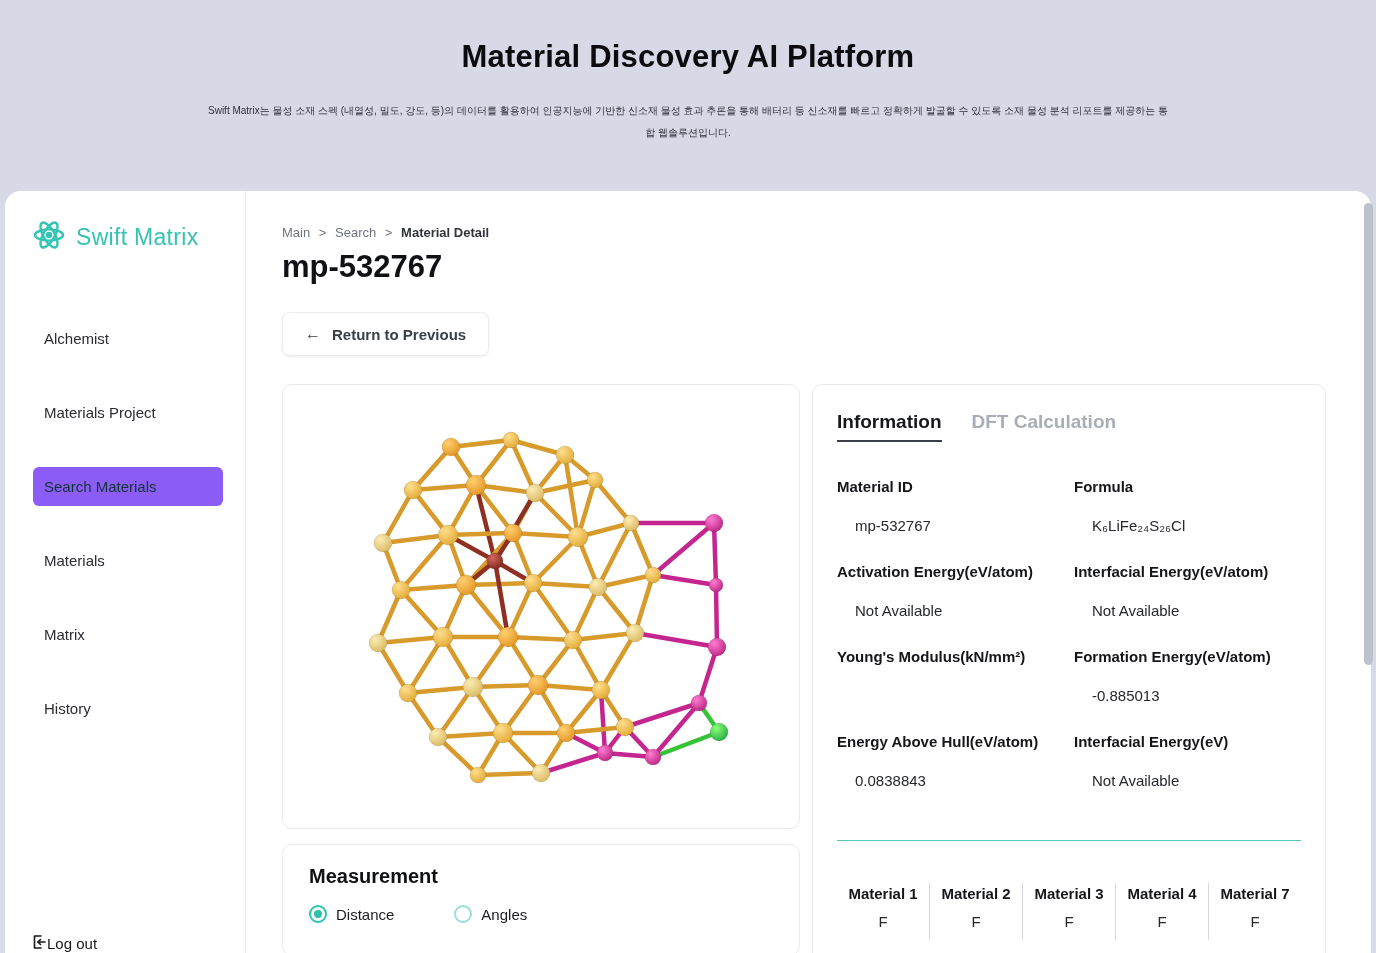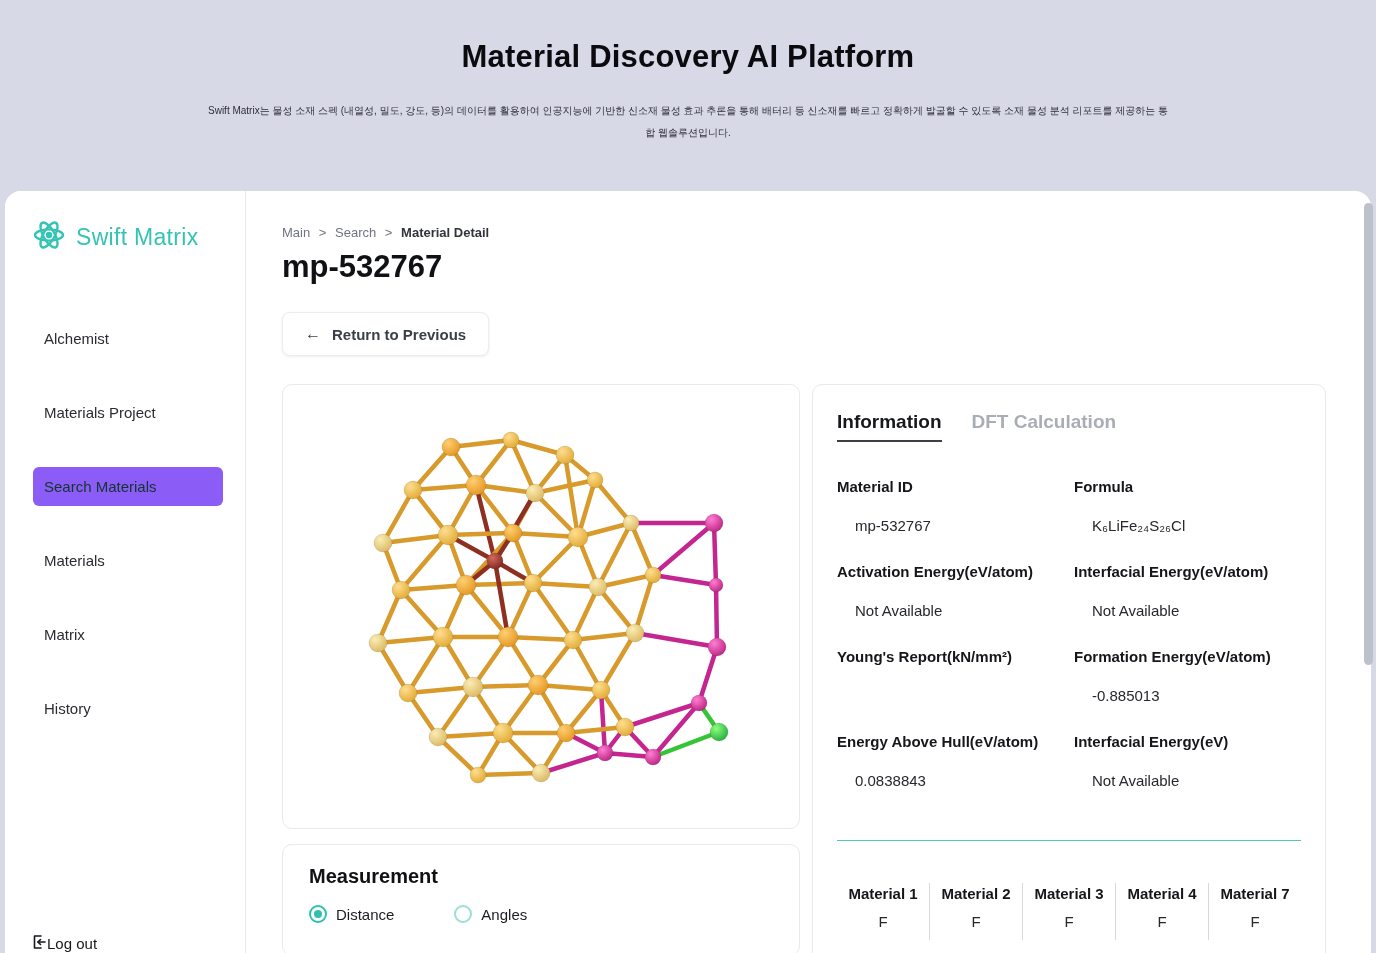--- a/index.html
+++ b/index.html
@@ -358,21 +358,21 @@
               </div>
               <div class="field">
                 <div class="field-label">Activation Energy(eV/atom)</div>
                 <div class="field-value">Not Available</div>
               </div>
               <div class="field">
                 <div class="field-label">Interfacial Energy(eV/atom)</div>
                 <div class="field-value">Not Available</div>
               </div>
               <div class="field">
-                <div class="field-label">Young's Report(kN/mm²)</div>
+                <div class="field-label">Young's Modulus(kN/mm²)</div>
                 <div class="field-value"></div>
               </div>
               <div class="field">
                 <div class="field-label">Formation Energy(eV/atom)</div>
                 <div class="field-value">-0.885013</div>
               </div>
               <div class="field">
                 <div class="field-label">Energy Above Hull(eV/atom)</div>
                 <div class="field-value">0.0838843</div>
               </div>

